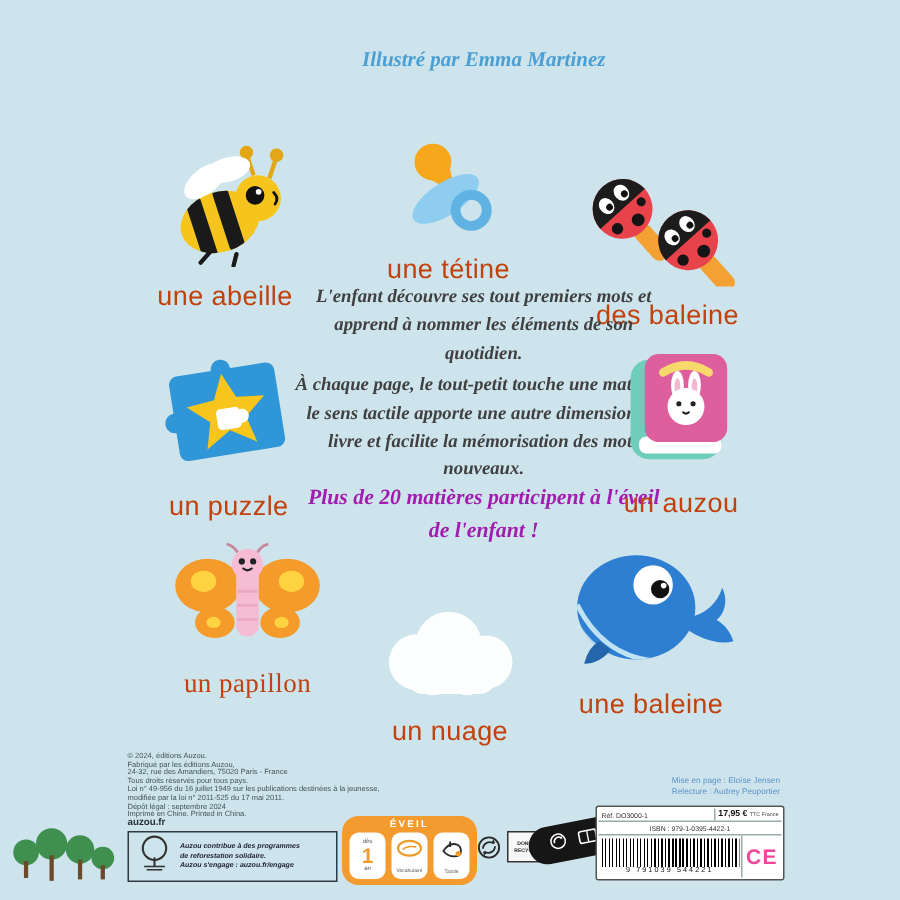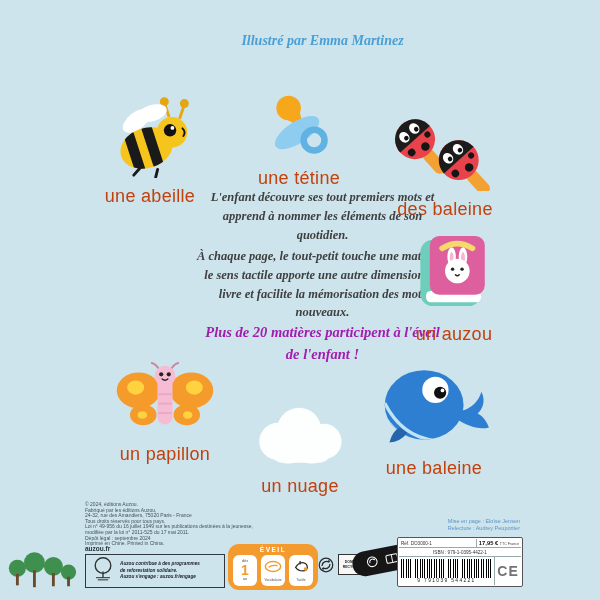--- a/index.html
+++ b/index.html
@@ -46,21 +46,21 @@
   .pb-ref{flex:1;font-size:4.6px;color:#333;padding:1.5px 2px;border-right:1px solid #9aa;}
   .pb-price{padding:1px 2px;font-size:5.8px;font-weight:bold;color:#111;}
   .pb-suffix{font-size:3.6px;font-weight:normal;color:#444;}
   .pb-isbn{font-size:4.6px;color:#333;text-align:center;padding:1.5px 0;border-bottom:1px solid #9aa;}
   .pb-bottom{display:flex;align-items:stretch;}
   .barcode{flex:1;margin:1.5px;display:flex;flex-direction:column;}
   .barcode-stripes{height:19px;background:repeating-linear-gradient(90deg,#000 0 1px,#fff 1px 2.3px,
                    #000 2.3px 3.1px,#fff 3.1px 4.7px);}
   .barcode-num{font-size:4.8px;text-align:center;letter-spacing:1.4px;color:#111;margin-top:.5px;}
   .ce-cell{width:26px;border-left:1px solid #9aa;display:flex;align-items:center;justify-content:center;
-           font-size:14px;font-weight:bold;color:#737373;letter-spacing:1px;}
+           font-size:14px;font-weight:bold;color:#ec4899;letter-spacing:1px;}
   .trees{position:absolute;left:6px;top:551px;}
 </style>
 </head>
 <body>
 
 <div class="page">
 
   <div class="credit script">Illustré par Emma Martinez</div>
 
   <div class="item" style="left:91px;top:94px;width:118px;">
@@ -138,20 +138,35 @@
         </g>
       </svg>
     </span>
     <div class="item-label">des baleine</div>
   </div>
 
   <div class="para para1 script">L'enfant découvre ses tout premiers mots et apprend à nommer les éléments de son quotidien.</div>
   <div class="para para2 script">À chaque page, le tout-petit touche une matière : le sens tactile apporte une autre dimension au livre et facilite la mémorisation des mots nouveaux.</div>
   <div class="highlight script">Plus de 20 matières participent à l'éveil de l'enfant !</div>
 
+  <div class="item" style="left:95px;top:234px;width:115px;">
+    <span>
+      <svg viewBox="0 0 115 90" width="110" height="84">
+        <g transform="rotate(-9 55 45)">
+          <rect x="18" y="13" width="76" height="61" rx="6" fill="#2f96d8"></rect>
+          <circle cx="56" cy="13" r="7" fill="#2f96d8"></circle>
+          <circle cx="18" cy="46" r="7" fill="#2f96d8"></circle>
+          <path d="M56 16 L64 34 L84 36 L69 49 L74 68 L56 57 L38 68 L43 49 L28 36 L48 34 Z" fill="#f8c51d"></path>
+          <rect x="48" y="41" width="17" height="15" rx="3" fill="#fff"></rect>
+          <circle cx="66" cy="48" r="5" fill="#fff"></circle>
+        </g>
+      </svg>
+    </span>
+    <div class="item-label">un puzzle</div>
+  </div>
 
   <div class="item" style="left:400px;top:228px;width:108px;">
     <span>
       <svg viewBox="0 0 95 92" width="90" height="88">
         <rect x="12" y="12" width="64" height="70" rx="13" fill="#6fcdbb"></rect>
         <rect x="18" y="66" width="58" height="12" rx="5" fill="#fff"></rect>
         <rect x="22" y="8" width="58" height="62" rx="10" fill="#de5f9e"></rect>
         <path d="M35 21 q16 -10 32 0" stroke="#f7d96b" stroke-width="6" fill="none" stroke-linecap="round"></path>
         <ellipse cx="45" cy="30" rx="4.5" ry="10" fill="#fff"></ellipse>
         <ellipse cx="57" cy="30" rx="4.5" ry="10" fill="#fff"></ellipse>
@@ -159,21 +174,21 @@
         <ellipse cx="57" cy="31" rx="2" ry="6" fill="#f3b8cf"></ellipse>
         <circle cx="51" cy="45" r="13" fill="#fff"></circle>
         <circle cx="46" cy="43" r="1.8" fill="#222"></circle>
         <circle cx="56" cy="43" r="1.8" fill="#222"></circle>
         <path d="M49 49 q2 2 4 0" stroke="#222" stroke-width="1.5" fill="none" stroke-linecap="round"></path>
       </svg>
     </span>
     <div class="item-label">un auzou</div>
   </div>
 
-  <div class="item" style="left:108px;top:358px;width:114px;">
+  <div class="item" style="left:108px;top:358px;width:114px;font-family:Liberation Serif, serif;">
     <span>
       <svg viewBox="0 0 110 82" width="104" height="78">
         <path d="M50 14 q-4 -8 -9 -9" stroke="#c9889e" stroke-width="2" fill="none" stroke-linecap="round"></path>
         <path d="M60 14 q4 -8 9 -9" stroke="#c9889e" stroke-width="2" fill="none" stroke-linecap="round"></path>
         <ellipse cx="27" cy="34" rx="23" ry="19" fill="#f49b2b"></ellipse>
         <ellipse cx="83" cy="34" rx="23" ry="19" fill="#f49b2b"></ellipse>
         <ellipse cx="32" cy="60" rx="14" ry="11" fill="#f49b2b"></ellipse>
         <ellipse cx="78" cy="60" rx="14" ry="11" fill="#f49b2b"></ellipse>
         <ellipse cx="24" cy="31" rx="9" ry="7.5" fill="#ffd23f"></ellipse>
         <ellipse cx="86" cy="31" rx="9" ry="7.5" fill="#ffd23f"></ellipse>

